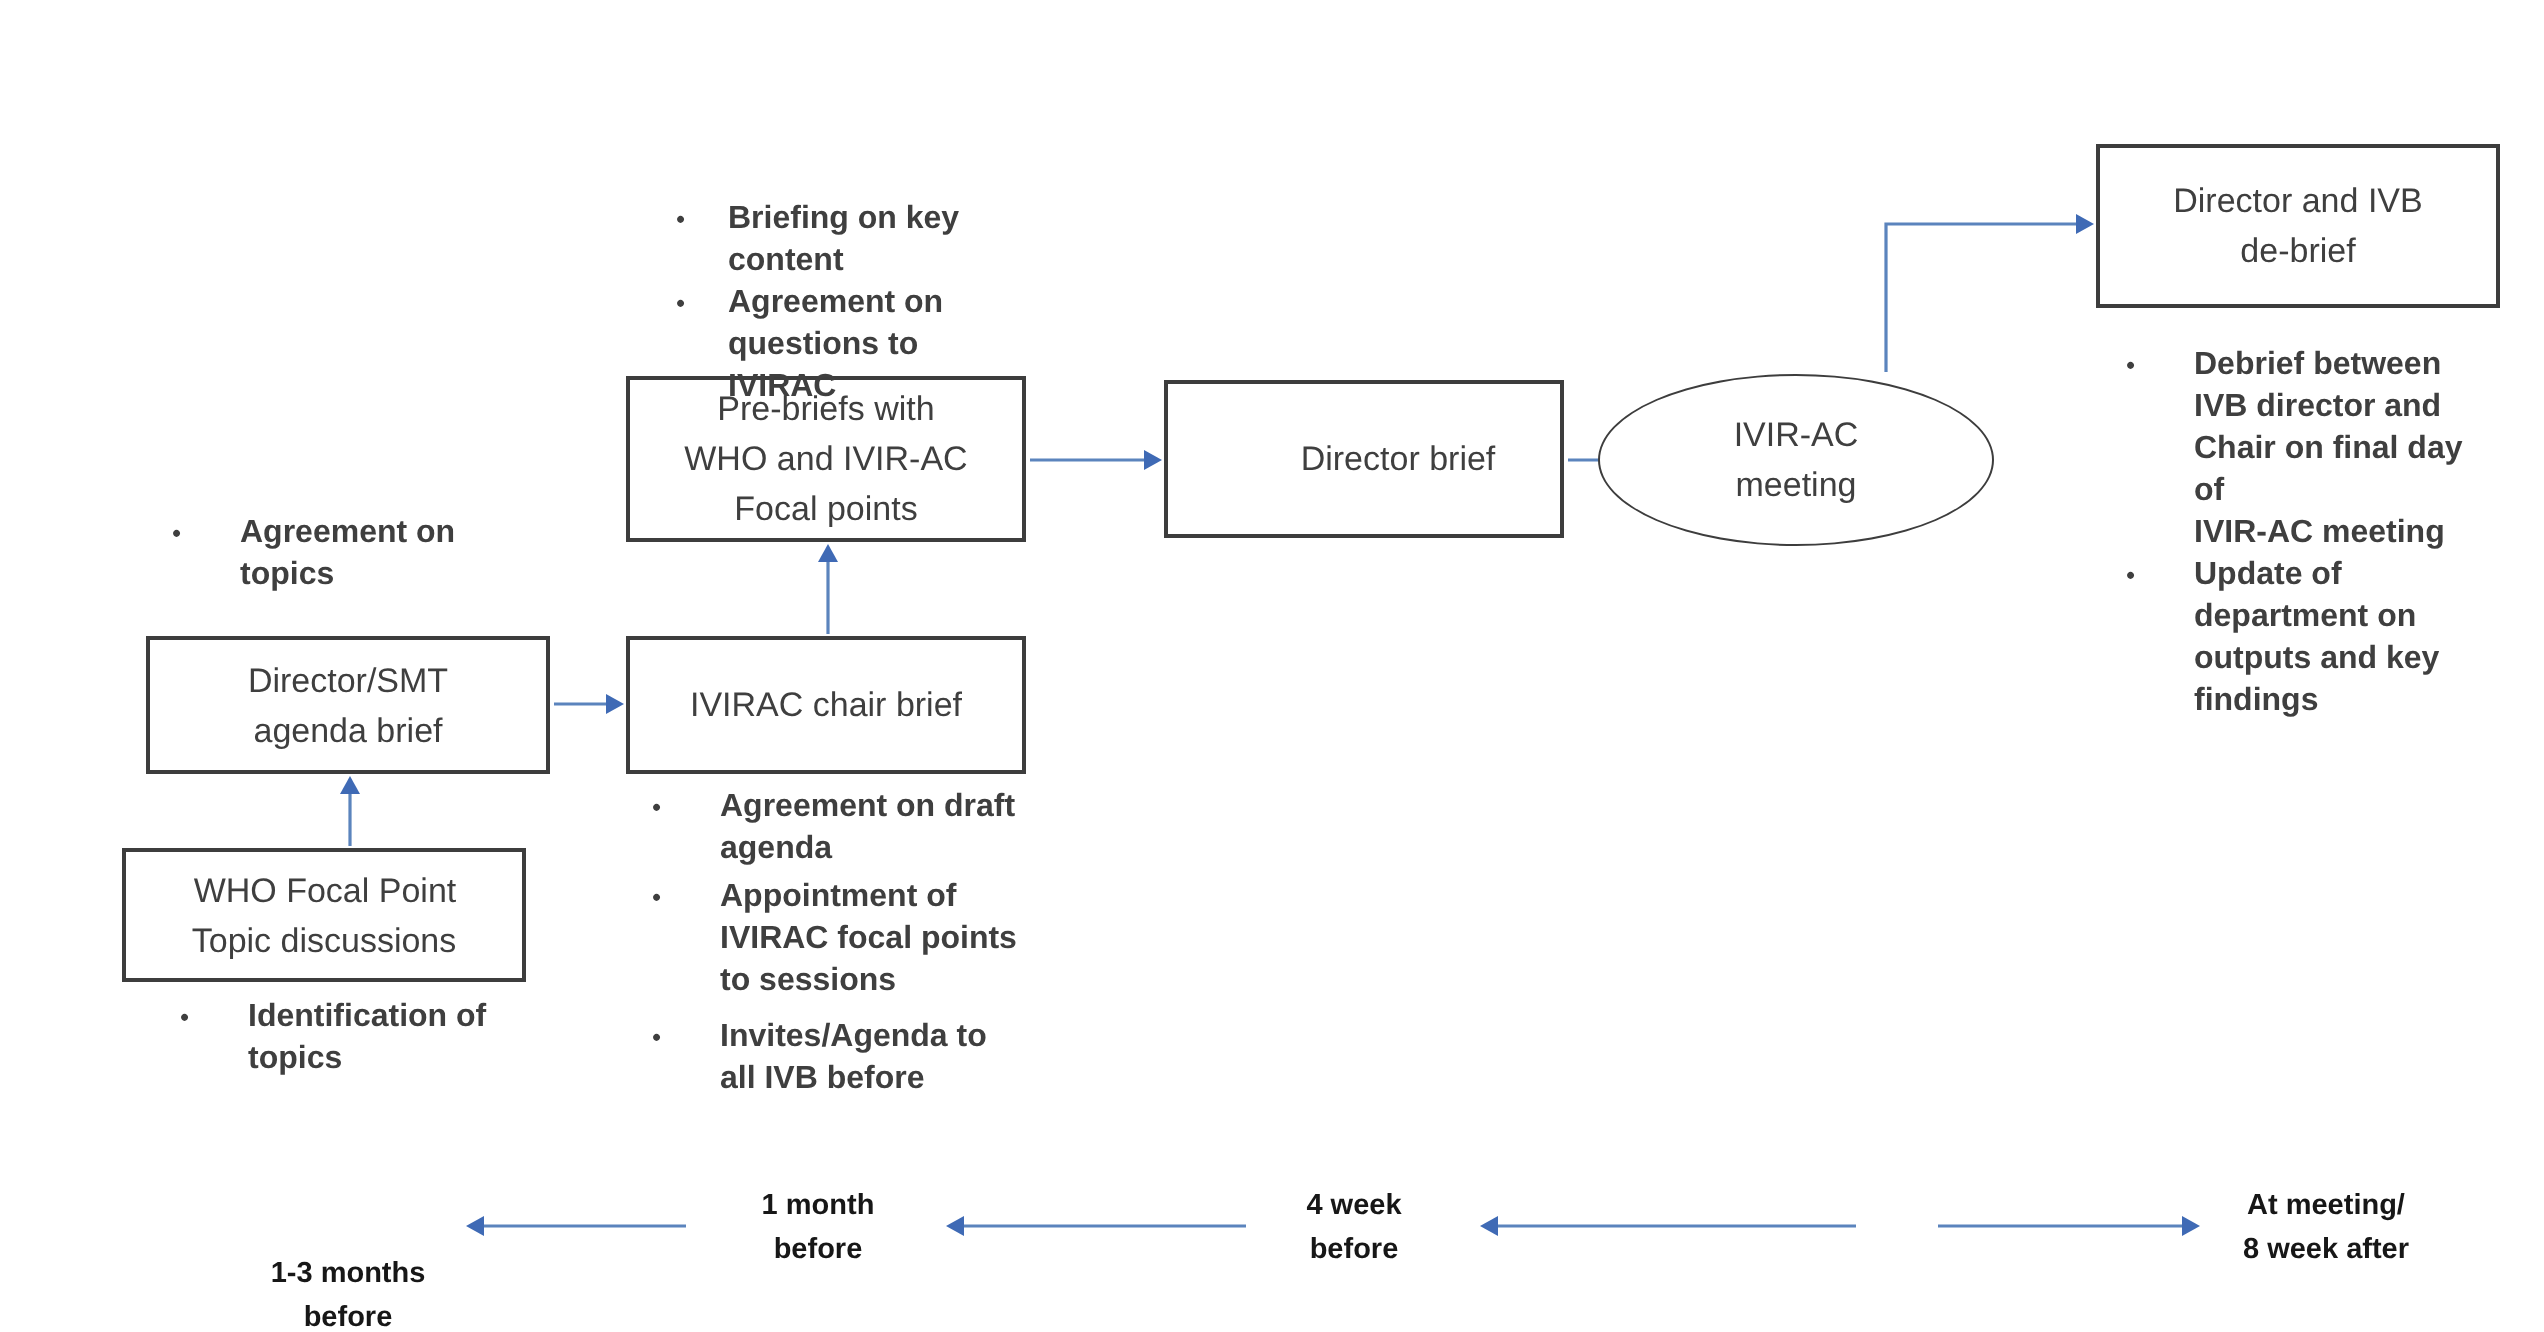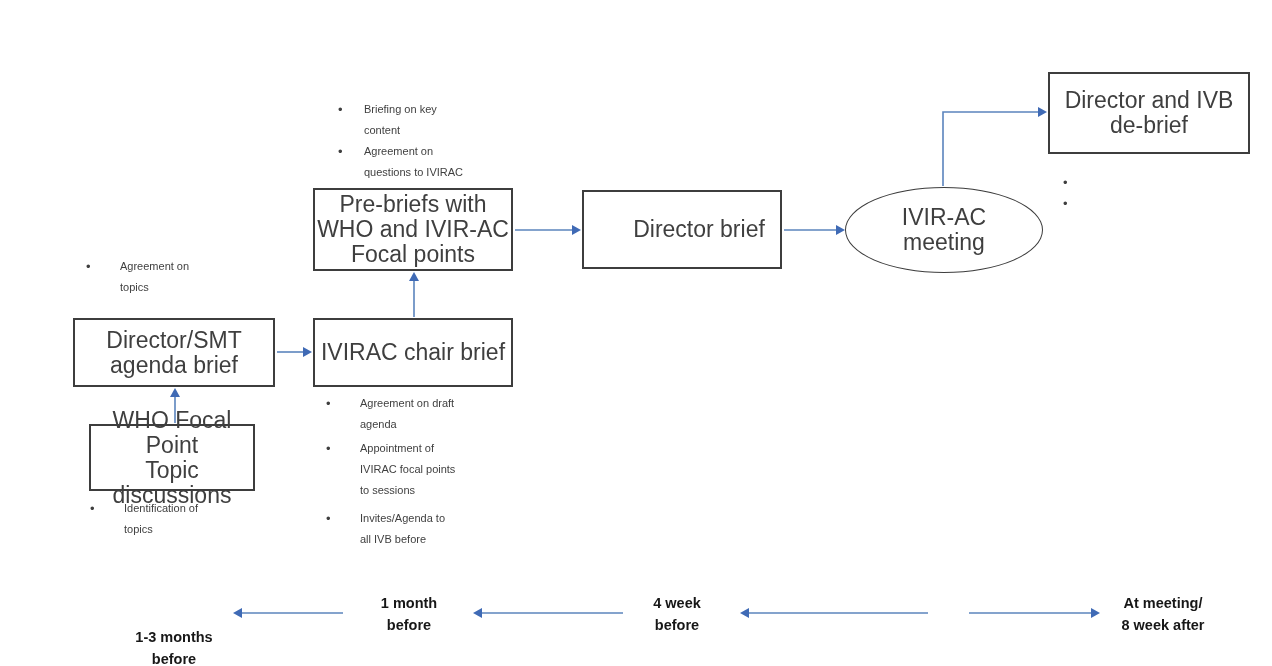--- a/index.html
+++ b/index.html
@@ -17,34 +17,34 @@
     position:relative;width:1272px;height:666px;background:var(--bg);overflow:hidden;
   }
   .arrows{position:absolute;left:0;top:0;width:1272px;height:666px;pointer-events:none;}
   .arrows line,.arrows polyline{stroke:var(--arrow);stroke-width:1.6;fill:none;}
   .arrows polygon{fill:var(--arrow-head);stroke:none;}
   .box{
     position:absolute;background:#fff;border:2px solid var(--box-border);
     display:flex;align-items:center;justify-content:center;text-align:center;
   }
   .box-title{
-    font-size:23px;line-height:25px;white-space:pre-line;color:var(--text);
+    font-size:17px;line-height:25px;white-space:pre-line;color:var(--text);
   }
   .ellipse{
     position:absolute;background:#fff;border:1.5px solid var(--box-border);
     border-radius:50%;
     display:flex;align-items:center;justify-content:center;text-align:center;
   }
   .bullets{position:absolute;}
   .bullet{display:flex;align-items:flex-start;margin-bottom:3px;}
   .bullet .dot{
     width:12px;font-size:13px;line-height:21px;color:var(--text);flex:none;
   }
   .bullet .bullet-text{
-    margin-left:22px;font-size:11px;line-height:21px;white-space:pre-line;color:var(--text);
+    margin-left:22px;font-size:16px;line-height:21px;white-space:pre-line;color:var(--text);font-weight:bold;
   }
   .bullets.tight .bullet{margin-bottom:0;}
   .bullets.pre-bullets .bullet .bullet-text{margin-left:14px;}
   .bullet.spaced{margin-top:7px;}
   .tl-label{
     position:absolute;width:140px;text-align:center;font-weight:bold;
     font-size:14.5px;line-height:22px;color:var(--timeline-text);white-space:pre-line;
   }
 </style>
 </head>
@@ -95,21 +95,21 @@
     <g>
       <line x1="928" y1="613" x2="749" y2="613"></line>
       <polygon points="740,613 749,608 749,618"></polygon>
     </g>
     <g>
       <line x1="969" y1="613" x2="1091" y2="613"></line>
       <polygon points="1100,613 1091,608 1091,618"></polygon>
     </g>
   </svg>
 
-  <div class="box" style="left:89px;top:424px;width:166px;height:67px;">
+  <div class="box" style="left:61px;top:424px;width:202px;height:67px;text-align:right;">
     <div class="box-title">WHO Focal Point
 Topic discussions</div>
   </div>
 
   <div class="box" style="left:313px;top:318px;width:200px;height:69px;">
     <div class="box-title">IVIRAC chair brief</div>
   </div>
 
   <div class="box" style="left:73px;top:318px;width:202px;height:69px;">
     <div class="box-title">Director/SMT
@@ -119,21 +119,21 @@
   <div class="box" style="left:313px;top:188px;width:200px;height:83px;">
     <div class="box-title">Pre-briefs with
 WHO and IVIR-AC
 Focal points</div>
   </div>
 
   <div class="box" style="left:582px;top:190px;width:200px;height:79px;padding-left:34px;">
     <div class="box-title">Director brief</div>
   </div>
 
-  <div class="ellipse" style="left:845px;top:187px;width:198px;height:86px;">
+  <div class="ellipse" style="left:799px;top:187px;width:198px;height:86px;">
     <div class="box-title">IVIR-AC
 meeting</div>
   </div>
 
   <div class="box" style="left:1048px;top:72px;width:202px;height:82px;">
     <div class="box-title">Director and IVB
 de-brief</div>
   </div>
 
   <div class="bullets" style="left:86px;top:256px;width:170px;">
@@ -180,23 +180,31 @@
     <div class="bullet spaced">
       <span class="dot">•</span>
       <span class="bullet-text">Invites/Agenda to
 all IVB before</span>
     </div>
   </div>
 
   <div class="bullets tight" style="left:1063px;top:172px;width:175px;">
     <div class="bullet">
       <span class="dot">•</span>
-    </div>
-    <div class="bullet">
-      <span class="dot">•</span>
+      <span class="bullet-text">Debrief between
+IVB director and
+Chair on final day of
+IVIR-AC meeting</span>
+    </div>
+    <div class="bullet">
+      <span class="dot">•</span>
+      <span class="bullet-text">Update of
+department on
+outputs and key
+findings</span>
     </div>
   </div>
 
   <div class="tl-label" style="left:104px;top:626px;">1-3 months
 before</div>
   <div class="tl-label" style="left:339px;top:592px;">1 month
 before</div>
   <div class="tl-label" style="left:607px;top:592px;">4 week
 before</div>
   <div class="tl-label" style="left:1093px;top:592px;">At meeting/

